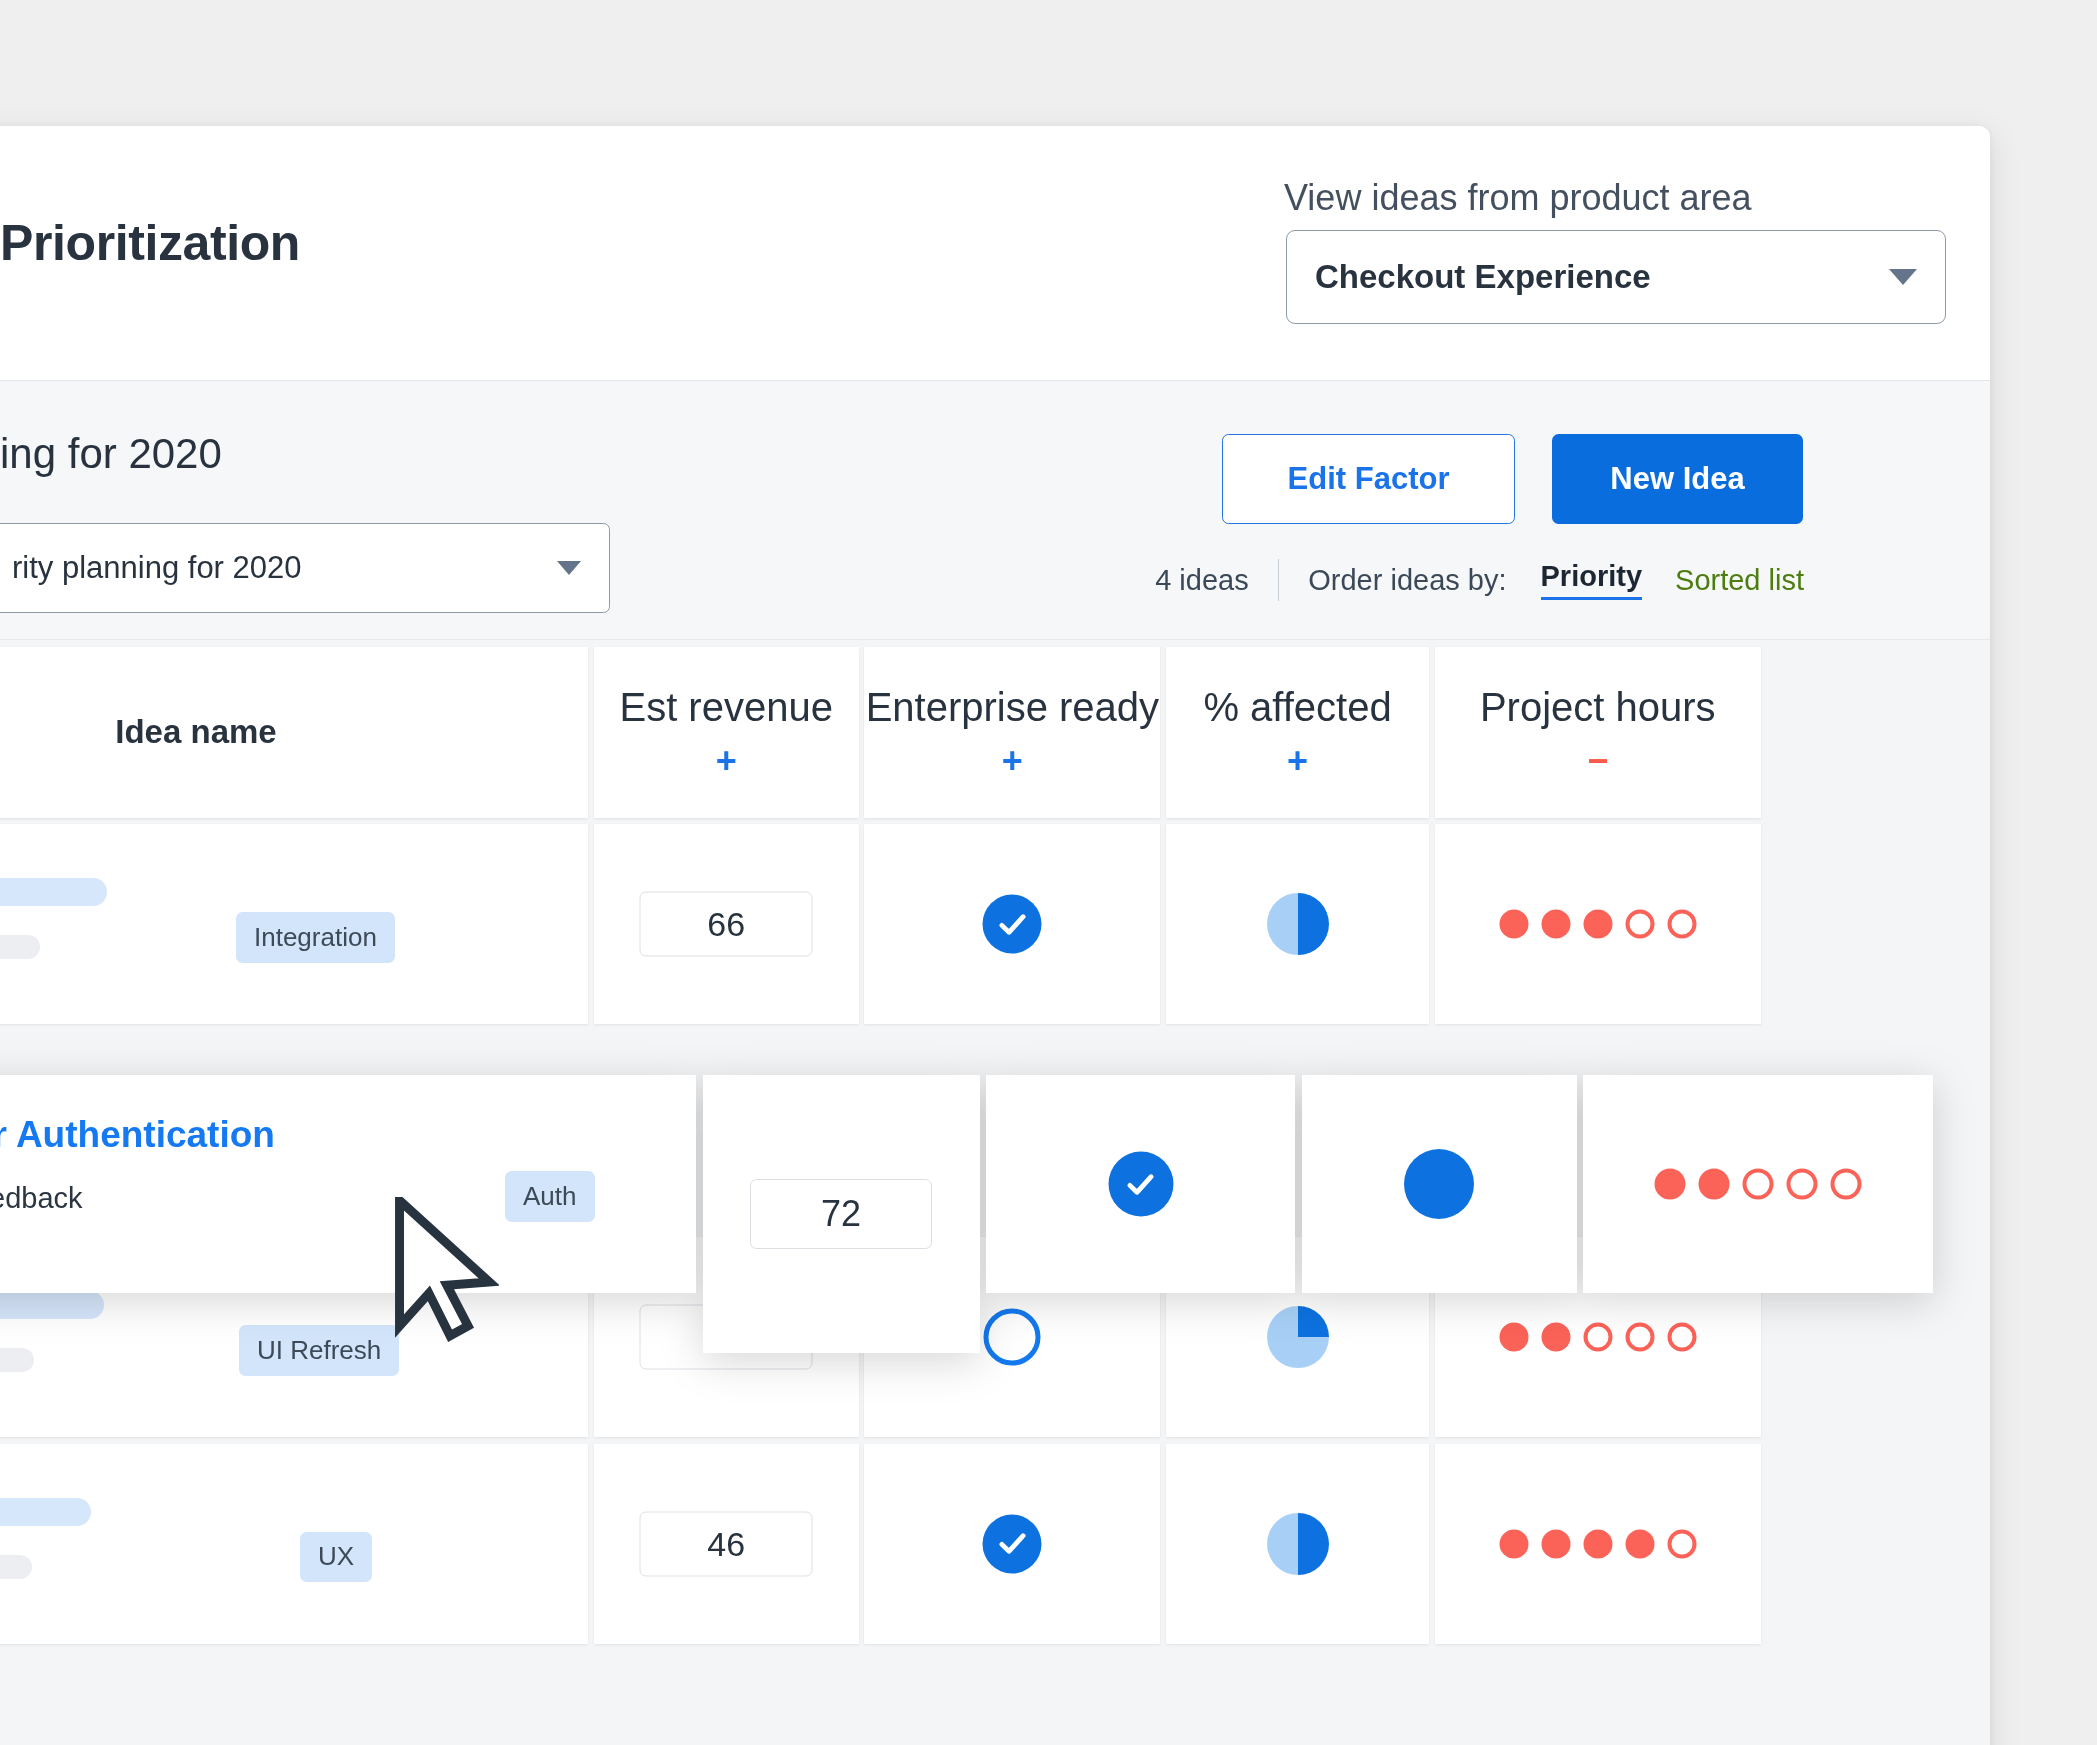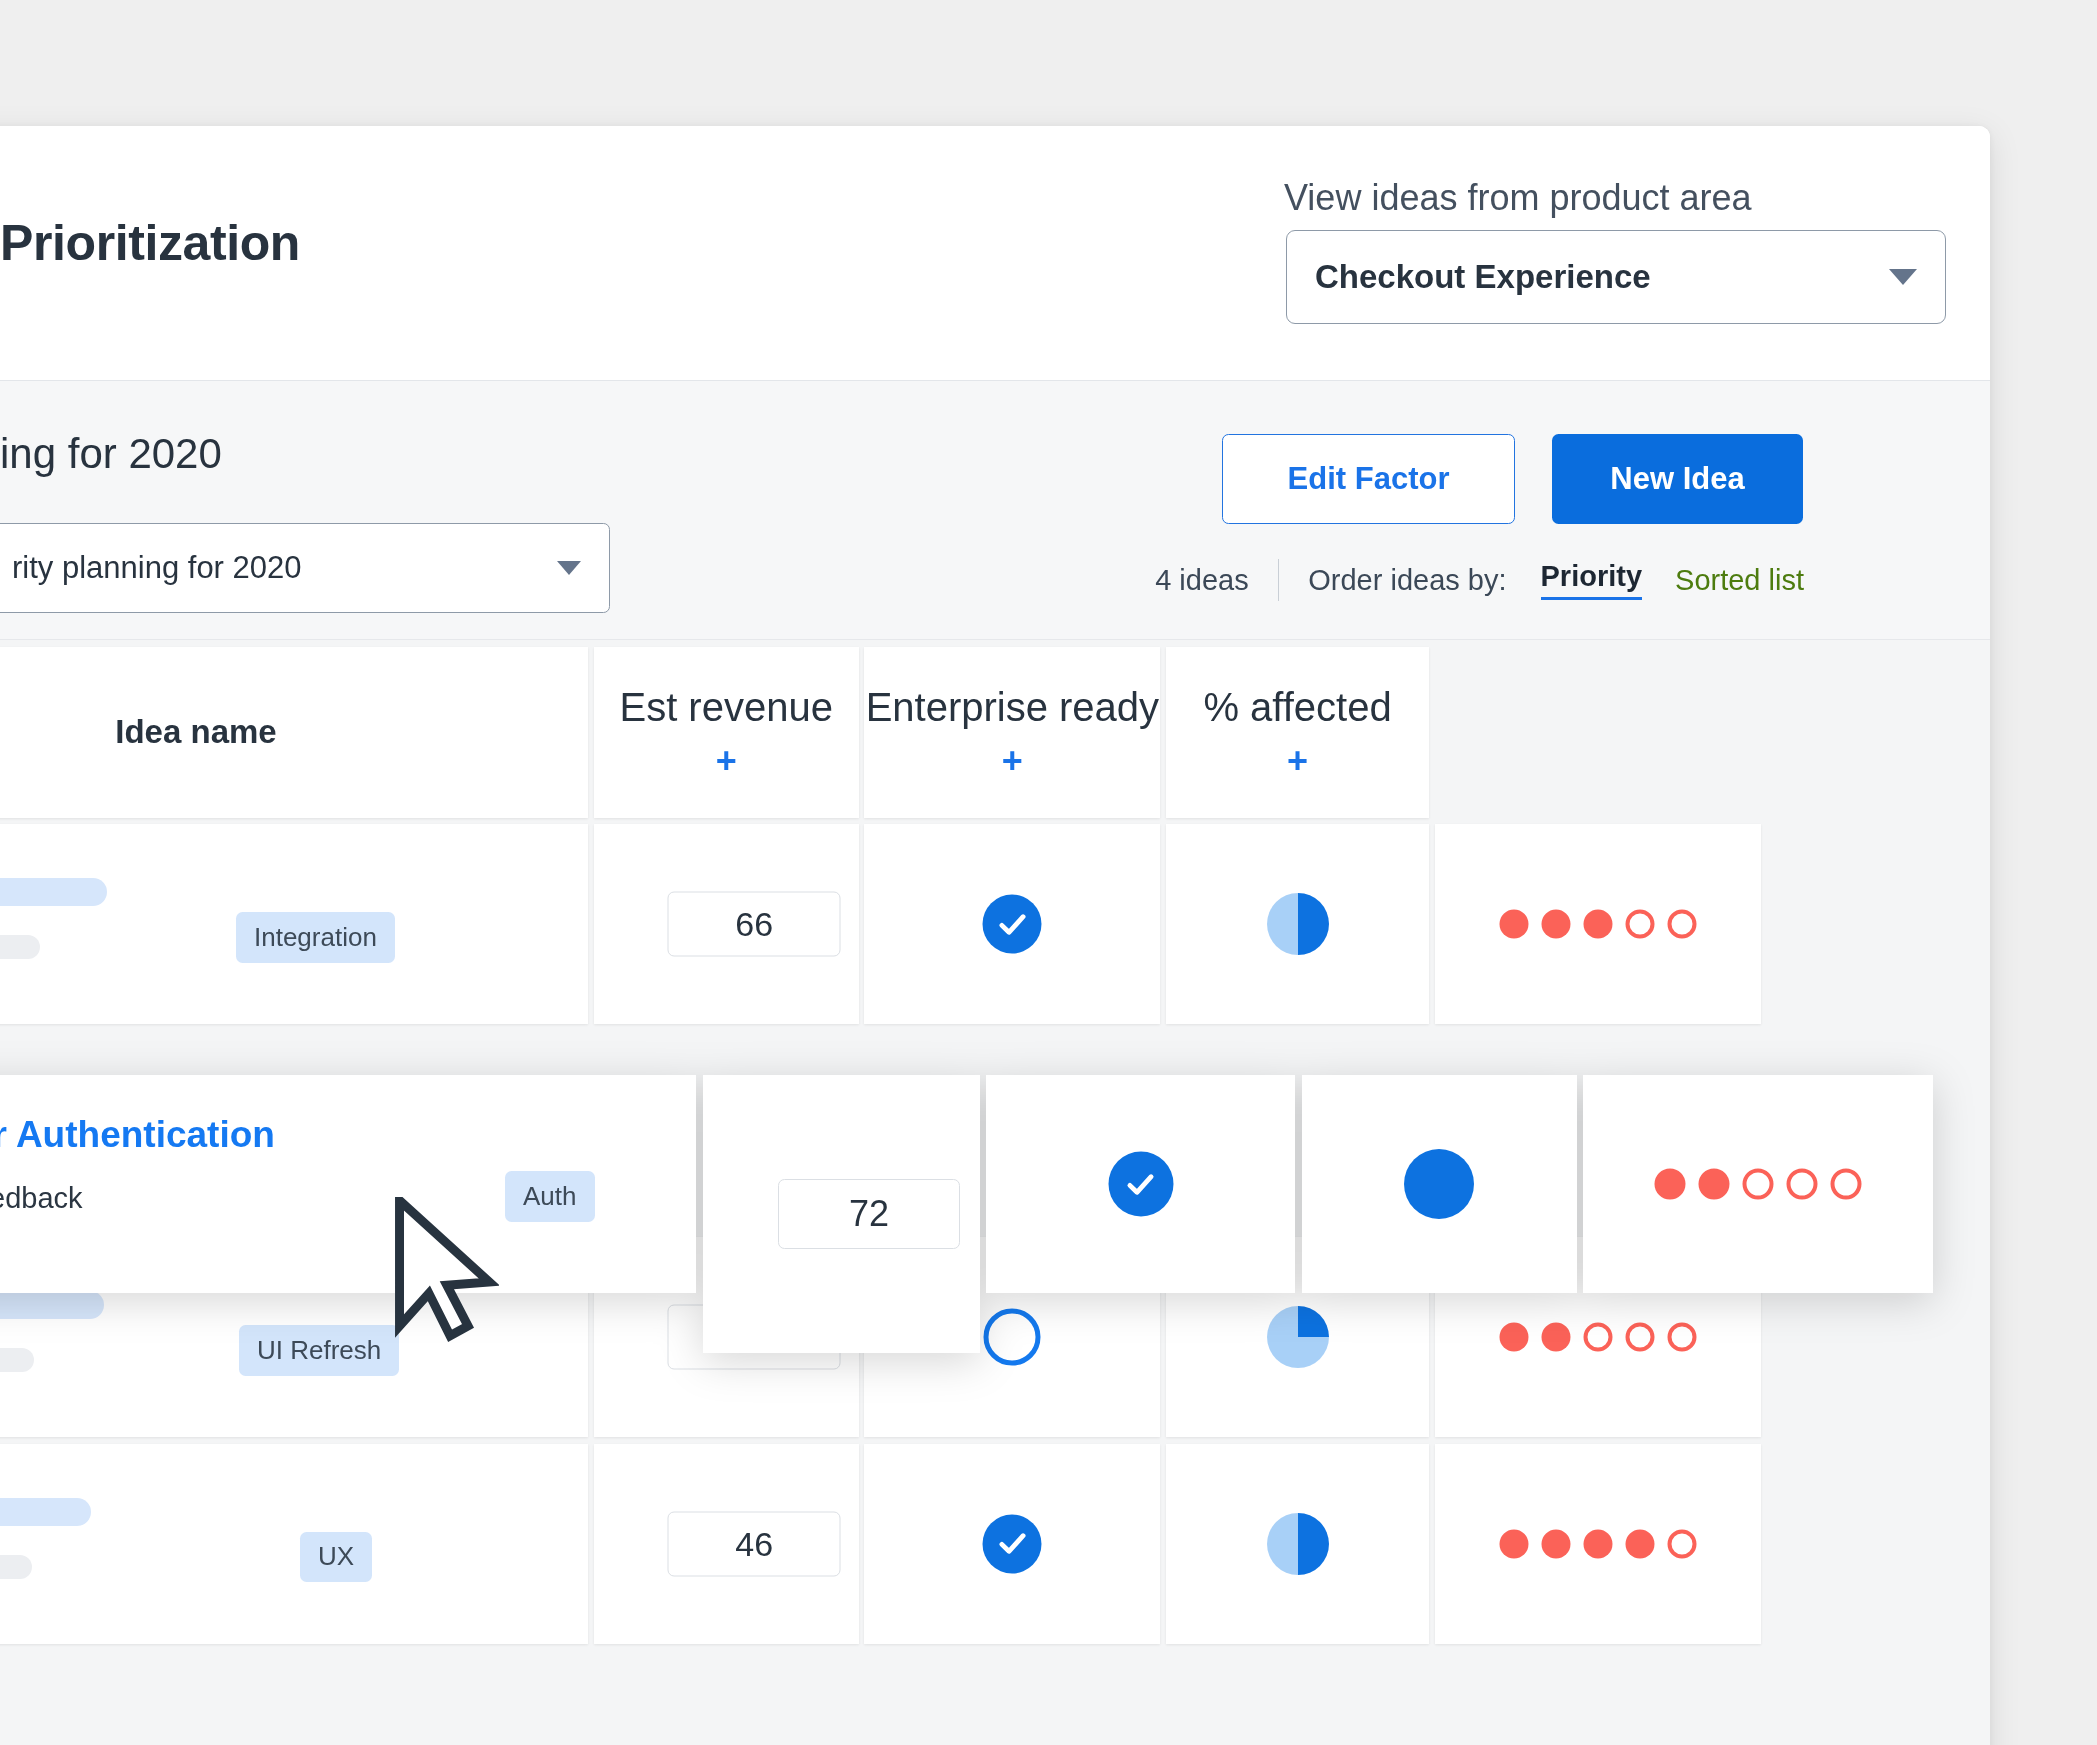--- a/index.html
+++ b/index.html
@@ -210,21 +210,21 @@
 
   .val-box {
     position: absolute;
     left: 50%; top: 50%;
     transform: translate(-50%,-50%);
     width: 173px; height: 65px;
     border: 1.6px solid #dbdfe4;
     border-radius: 6.5px;
     background: #fff;
     display: flex; align-items: center; justify-content: center;
-    font-size: 34px; font-weight: 400; color: #28333f; margin-left: 28px;
+    font-size: 34px; font-weight: 400; color: #28333f;
   }
 
   .center-abs {
     position: absolute;
     left: 50%; top: 50%;
     transform: translate(-50%,-50%);
     display: flex; align-items: center; justify-content: center;
   }
 
   .check-circle {
@@ -331,20 +331,26 @@
         <div class="cell c-ent">
           <div class="hcell-inner">
             <span class="hlabel">Enterprise ready</span>
             <span class="hsign plus">+</span>
           </div>
         </div>
         <div class="cell c-aff">
           <div class="hcell-inner">
             <span class="hlabel">% affected</span>
             <span class="hsign plus">+</span>
+          </div>
+        </div>
+        <div class="cell c-hrs">
+          <div class="hcell-inner">
+            <span class="hlabel">Project hours</span>
+            <span class="hsign minus">−</span>
           </div>
         </div>
       </div>
 
       <div id="rows">
           <div class="trow drow">
     <div class="cell c-name name-cell">
       <span class="skel skel-1" style="width:311px"></span>
       <span class="skel skel-2" style="width:244px"></span>
       <span class="tag" style="left:432px">Integration</span>

